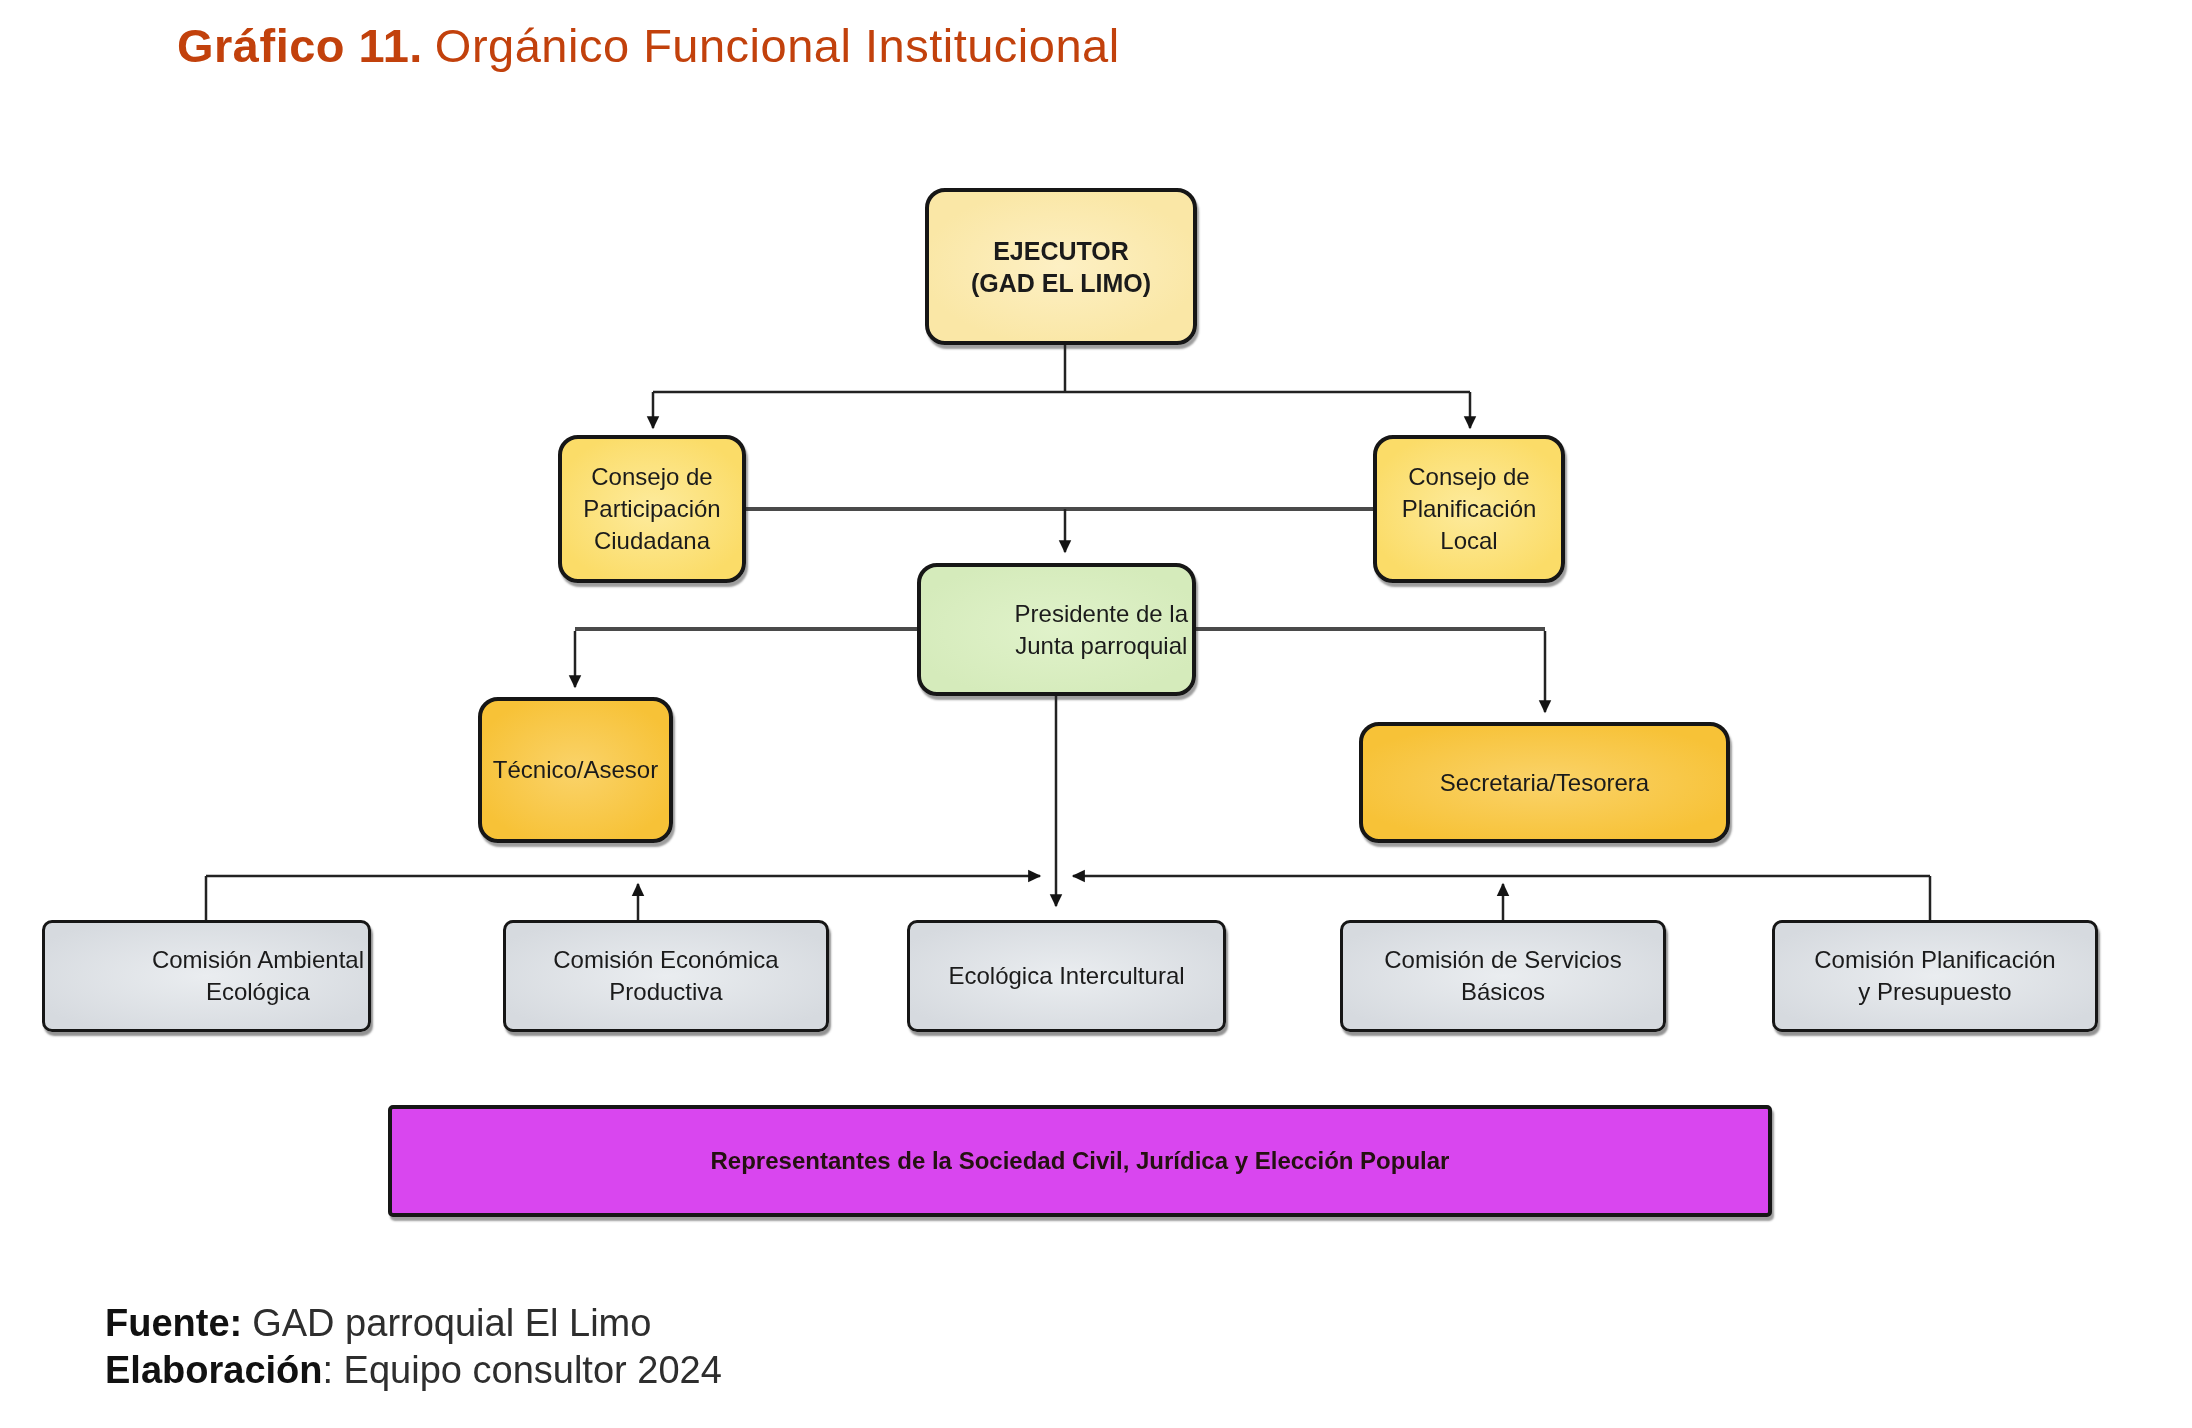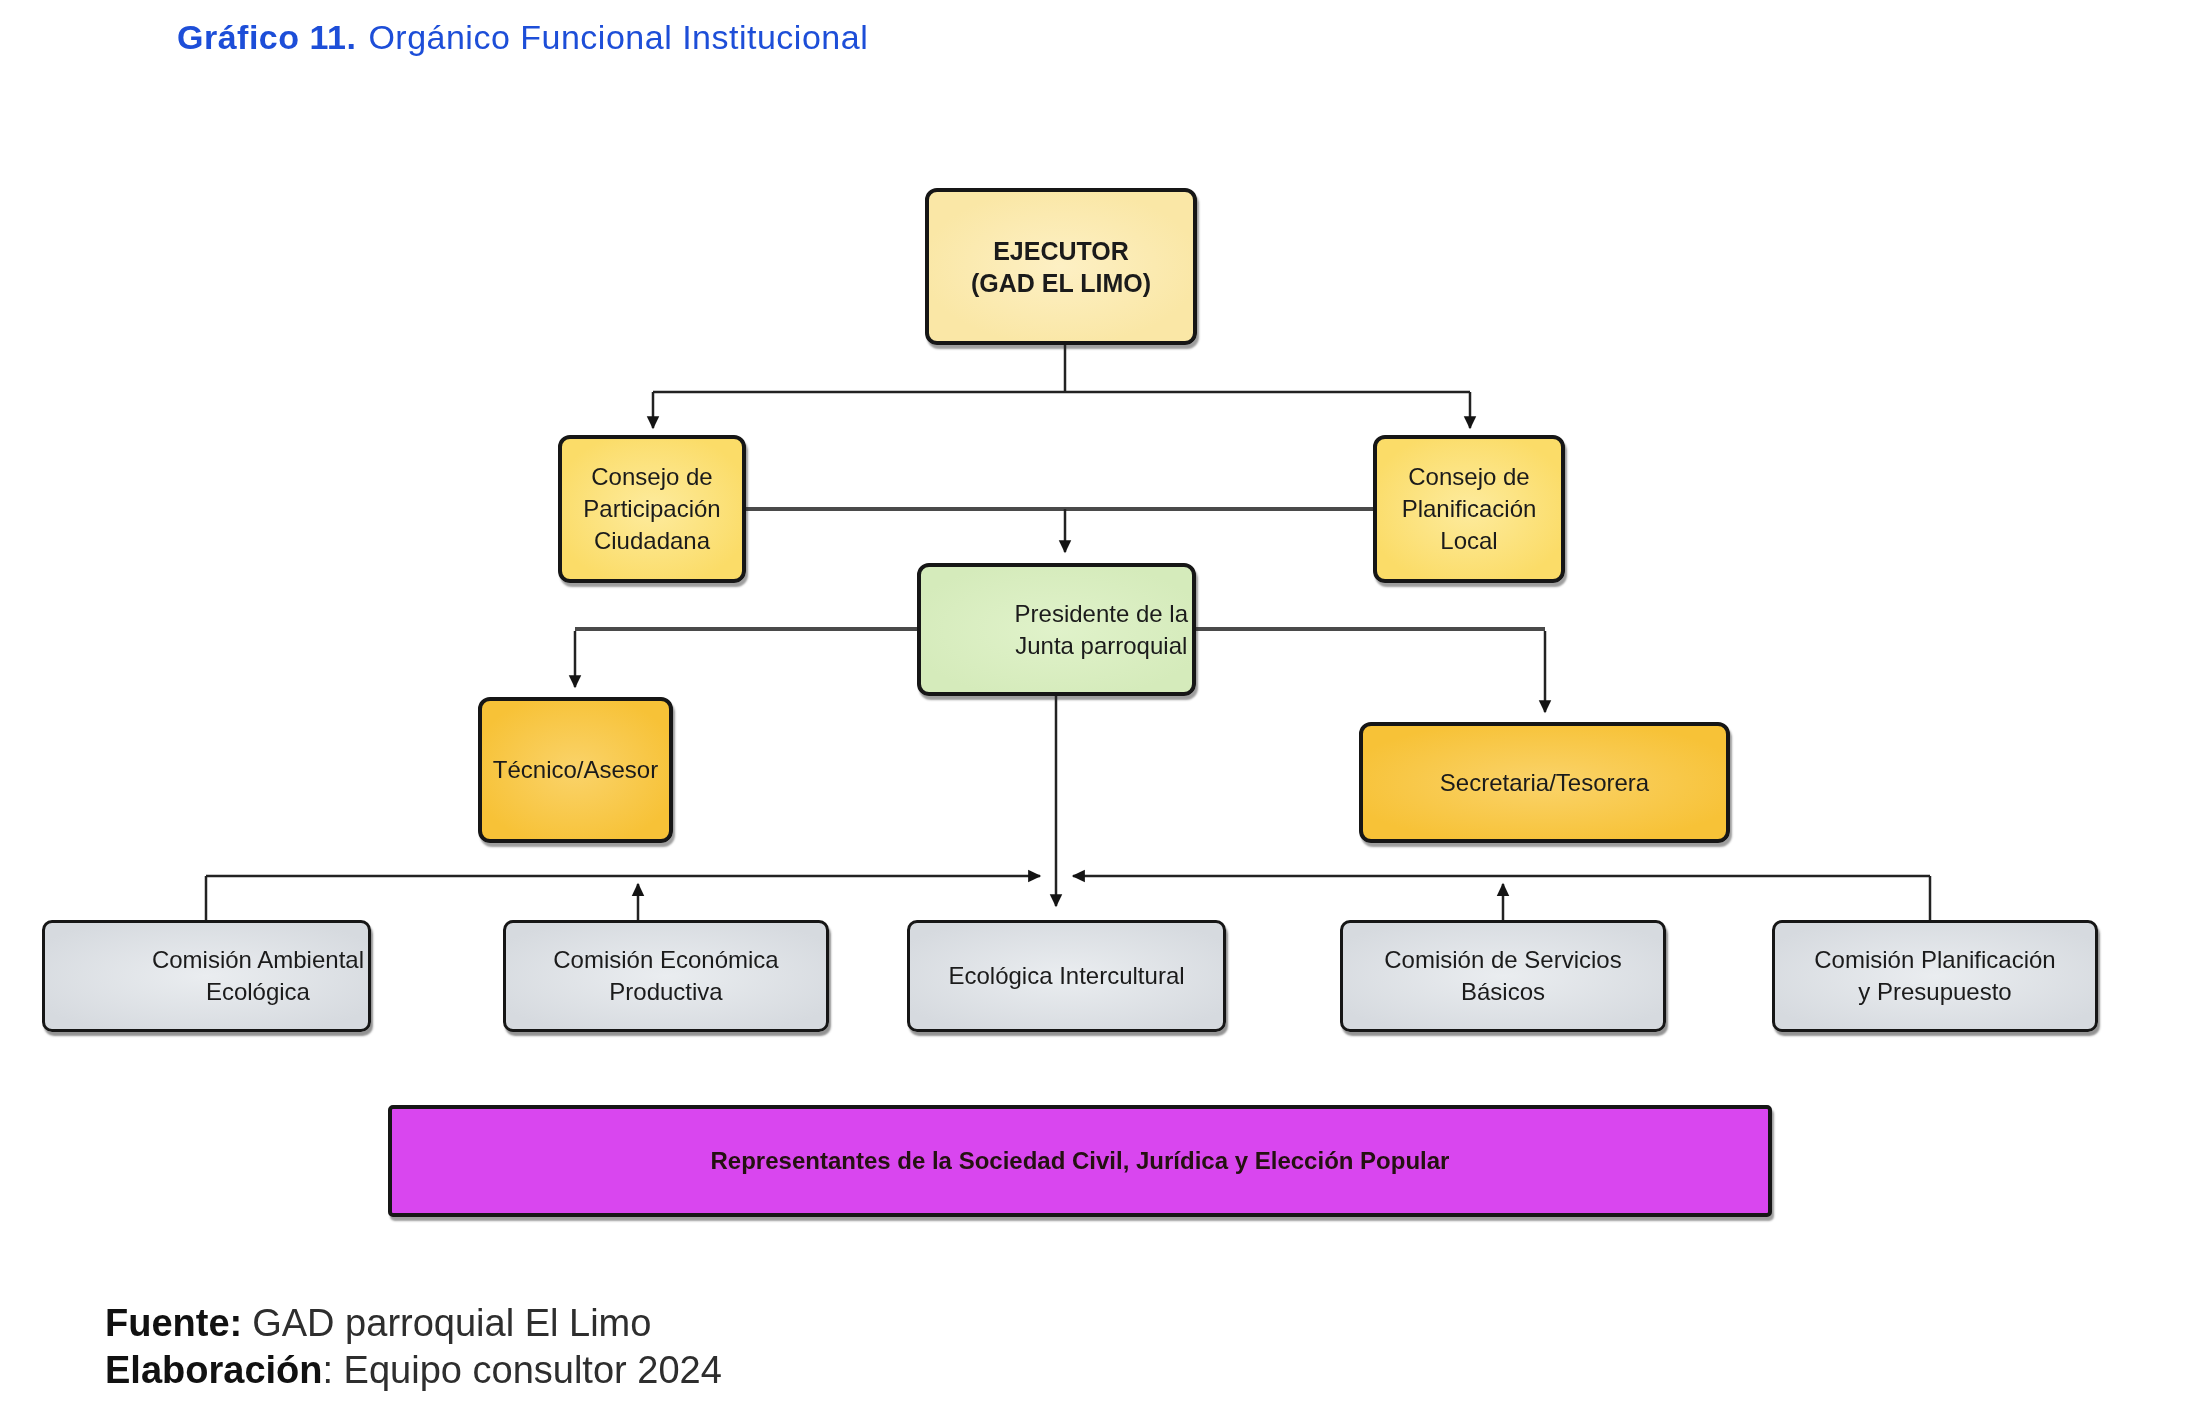--- a/index.html
+++ b/index.html
@@ -5,36 +5,36 @@
   html,body { margin:0; padding:0; background:#ffffff; }
   .canvas {
     position:relative;
     width:2192px; height:1428px;
     background:#ffffff;
     font-family:"Liberation Sans", sans-serif;
     overflow:hidden;
   }
   .fig-title {
     position:absolute; left:177px; top:18px;
-    font-size:34px; color:#1d4ed8; letter-spacing:0.5px; white-space:nowrap;
+    font-size:47px; color:#c2410c; letter-spacing:0.5px; white-space:nowrap;
   }
   .fig-title .t-bold { font-weight:700; }
   .fig-title .t-rest { font-weight:400; margin-left:12px; }
 
   .connectors { position:absolute; left:0; top:0; width:2192px; height:1428px; }
 
   .node {
     position:absolute;
     display:flex; align-items:center; justify-content:center;
     text-align:center;
     color:#1b1b1b;
     font-size:24px; line-height:32px;
     box-sizing:border-box;
     border:4px solid #161616;
-    border-radius:12px;
+    border-radius:20px;
     box-shadow:2px 4px 2px rgba(40,40,40,0.45);
   }
   .node-label { white-space:pre-line; padding:0 4px; }
 
   .n-ejecutor   { left:925px;  top:188px; width:272px; height:157px;
                   background:radial-gradient(ellipse at center, #fdf0c4 0%, #fae7a6 75%);
                   font-weight:700; font-size:25px; }
   .n-conspart   { left:558px;  top:435px; width:188px; height:148px;
                   background:radial-gradient(ellipse at center, #fdeb9d 0%, #fbdc68 80%); }
   .n-consplan   { left:1373px; top:435px; width:192px; height:148px;

